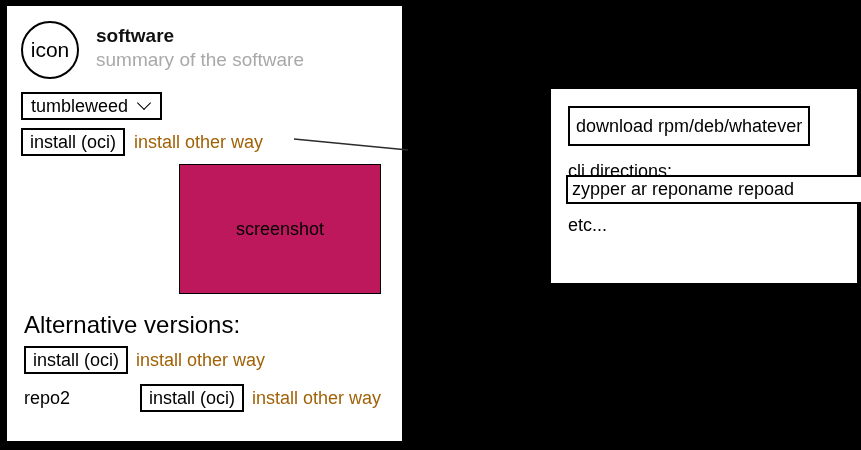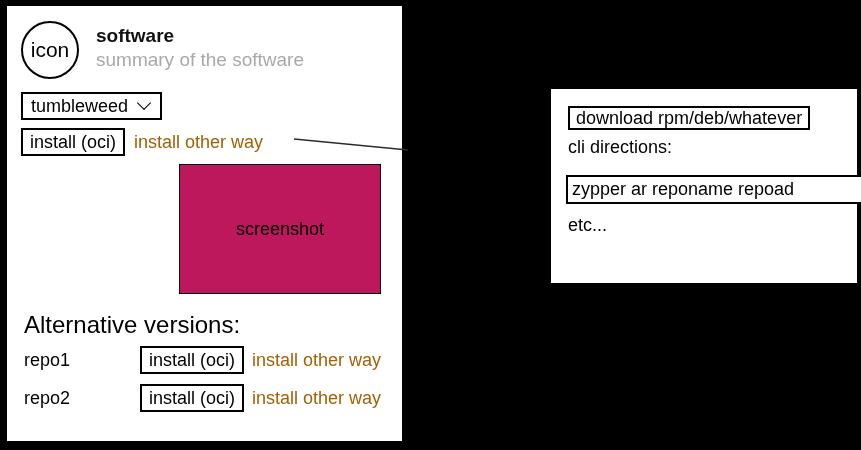--- a/index.html
+++ b/index.html
@@ -199,29 +199,29 @@
     left: 550px;
     top: 88px;
     width: 308px;
     height: 196px;
   }
 
   #download-btn {
     position: absolute;
     left: 17px;
     top: 17px;
-    height: 24px;
+    height: 40px;
     padding: 0 6px;
     font-size: 18px;
   }
 
   #cli-directions-label {
     position: absolute;
     left: 17px;
-    top: 48px;
+    top: 72px;
     font-size: 18px;
     color: #000000;
   }
 
   #cli-command-field {
     position: absolute;
     left: 15px;
     top: 86px;
     width: 338px;
     height: 29px;
@@ -284,21 +284,20 @@
   </div>
 
 
   <div id="screenshot-box">
     <span>screenshot</span>
   </div>
 
   <div id="alt-heading">Alternative versions:</div>
 
   <div class="alt-row" id="alt-row-0">
-    <span class="alt-repo-name">repo1</span>
     <div class="wire-box install-btn">install (oci)</div>
     <span class="muted-link">install other way</span>
   </div>
 
   <div class="alt-row" id="alt-row-1">
     <span class="alt-repo-name">repo2</span>
     <div class="wire-box install-btn">install (oci)</div>
     <span class="muted-link">install other way</span>
   </div>
 

